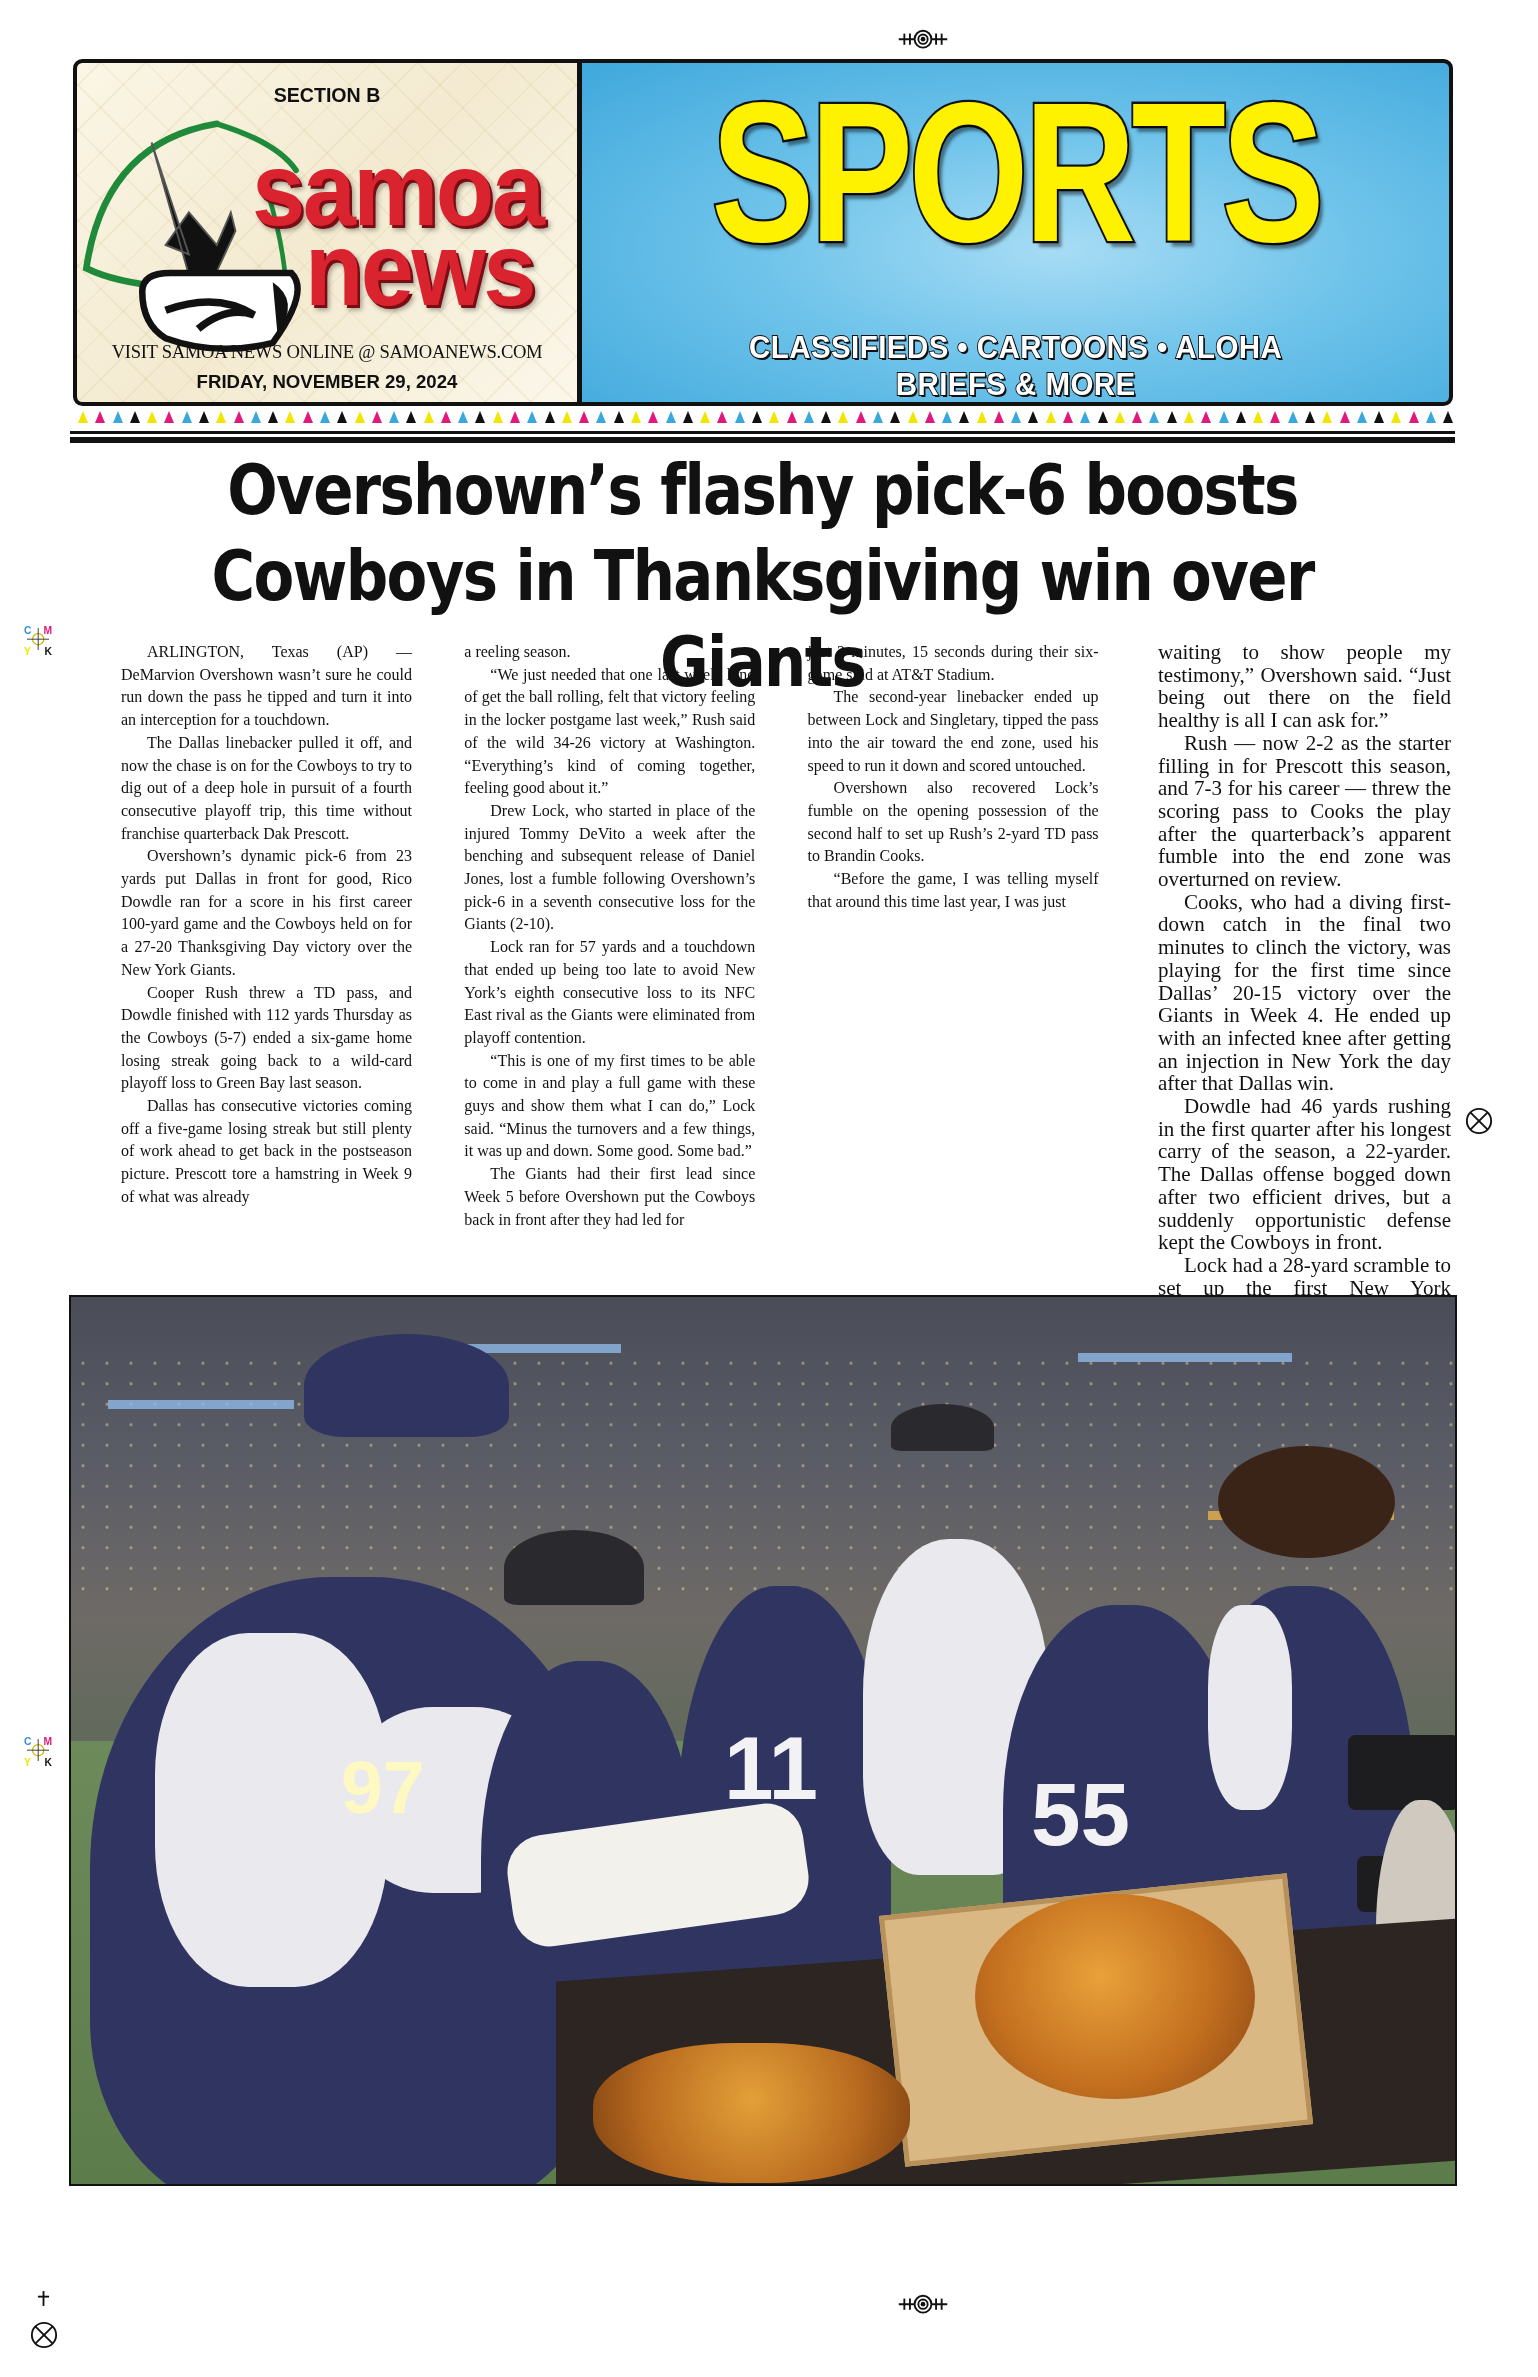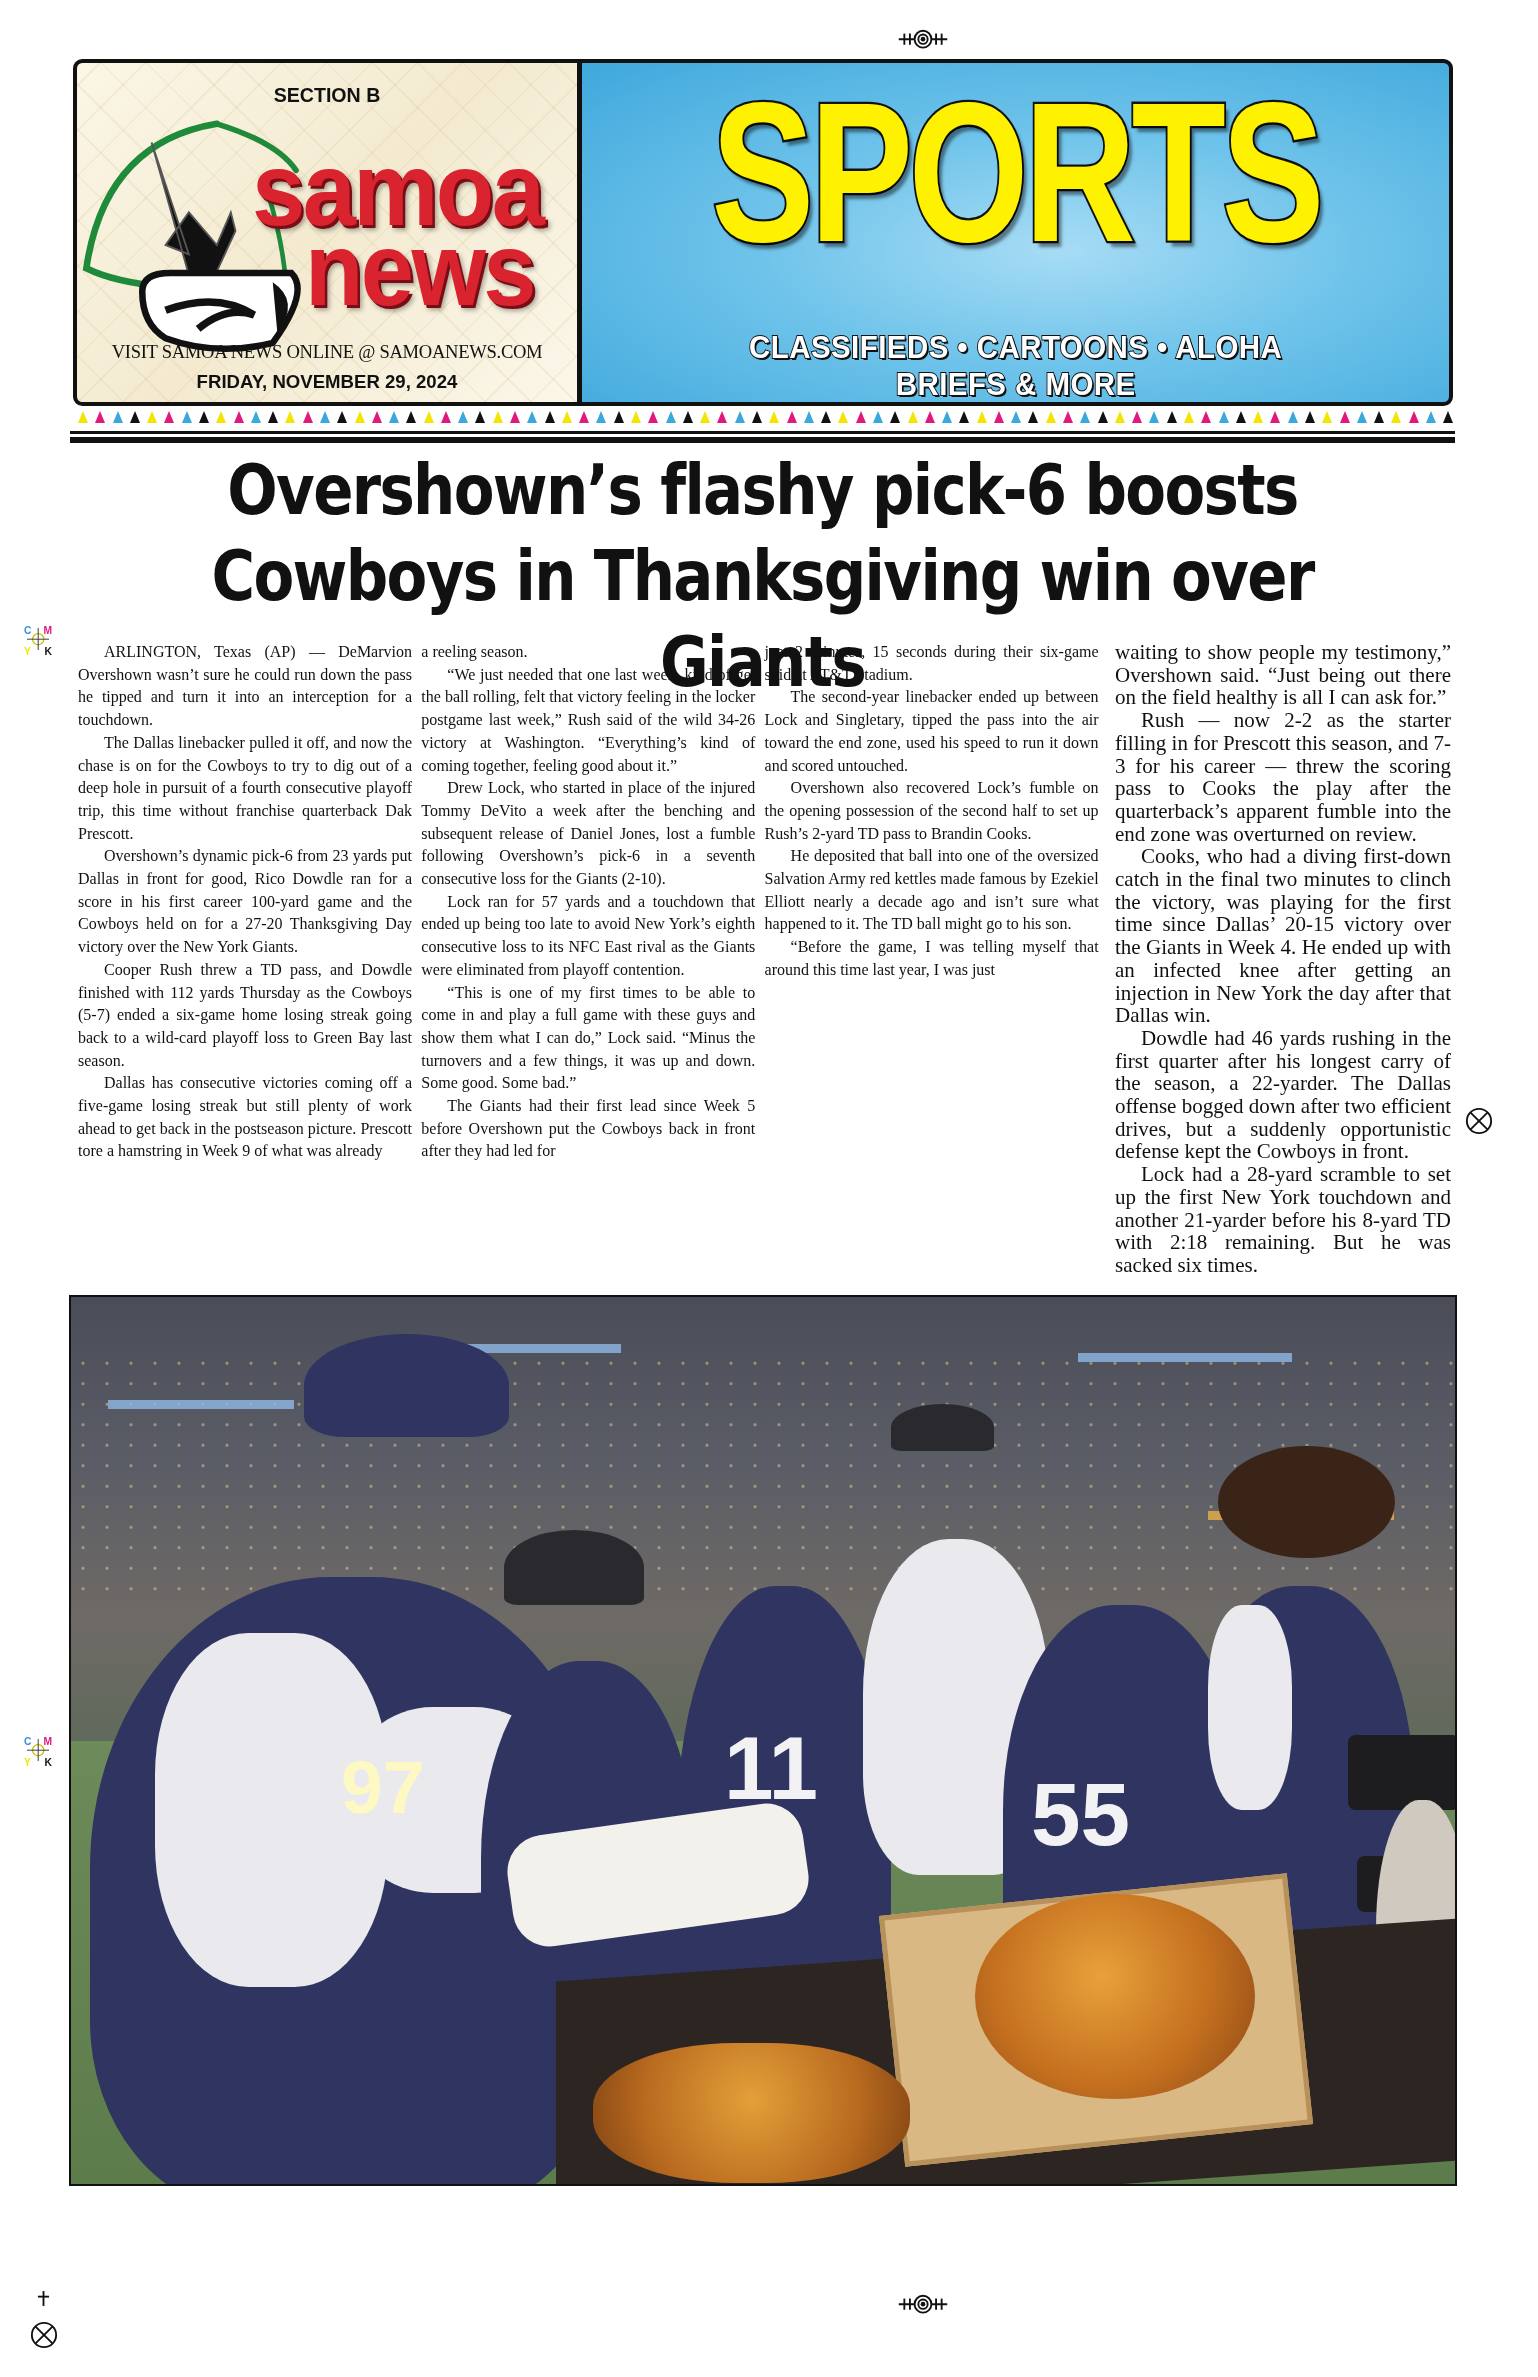--- a/index.html
+++ b/index.html
@@ -42,21 +42,21 @@
   .rule-thin { position: absolute; left: 70px; top: 431px; width: 1385px; height: 2.8px; background: #111; }
   .rule-thick { position: absolute; left: 70px; top: 437px; width: 1385px; height: 5.6px; background: #111; }
 
   
   .headline { position: absolute; left: 70px; top: 447px; width: 1385px; text-align: center; font-family: "DejaVu Sans", sans-serif; font-weight: bold; font-size: 69px; line-height: 86px; letter-spacing: -1.9px; transform: scaleX(0.86); transform-origin: center top; }
 
   
   .columns { position: absolute; left: 78px; top: 641px; width: 1080px; height: 653px; display: flex; gap: 9.3px; }
   .col { width: 334px; font-family: "Liberation Serif", serif; font-size: 16px; line-height: 22.7px; text-align: justify; }
   .col4 { position: absolute; left: 1115px; top: 641px; width: 336px; font-family: "Liberation Serif", serif; font-size: 21px; line-height: 22.7px; text-align: justify; }
-  .col p, .col4 p { text-indent: 26px; }
+  .col p, .col4 p { text-indent: 26px; margin-left: 43px; }
   .col p.cont, .col4 p.cont { text-indent: 0; }
 
   
   .photo { position: absolute; left: 69px; top: 1295px; width: 1388px; height: 891px; border: 2.8px solid #111; overflow: hidden; background: #3a3f4a; }
   .ph-stadium { position: absolute; left: 0; top: 0; width: 100%; height: 52%; background: linear-gradient(180deg, #4a4d58 0%, #5a5c66 35%, #6e6a66 70%, #5f6a5a 100%); }
   .ph-lights { position: absolute; left: 0; top: 56px; width: 100%; height: 242px; background-image: radial-gradient(circle, rgba(255,230,160,0.75) 1.3px, transparent 1.9px); background-size: 24px 20.5px; opacity: 0.55; }
   .ph-banner { position: absolute; height: 9.3px; background: #8fb8e6; opacity: 0.8; }
   .ph-field { position: absolute; left: 0; top: 50%; width: 100%; height: 50%; background: linear-gradient(180deg,#6d8a5a 0%, #5d7c4b 100%); }
   .ph-body { position: absolute; border-radius: 46% 46% 30% 30%; }
   .ph-jersey-dark { background: #2f3560; }
@@ -260,21 +260,20 @@
     <p>“We just needed that one last week, kind of get the ball rolling, felt that victory feeling in the locker postgame last week,” Rush said of the wild 34-26 victory at Washington. “Everything’s kind of coming together, feeling good about it.”</p>
     <p>Drew Lock, who started in place of the injured Tommy DeVito a week after the benching and subsequent release of Daniel Jones, lost a fumble following Overshown’s pick-6 in a seventh consecutive loss for the Giants (2-10).</p>
     <p>Lock ran for 57 yards and a touchdown that ended up being too late to avoid New York’s eighth consecutive loss to its NFC East rival as the Giants were eliminated from playoff contention.</p>
     <p>“This is one of my first times to be able to come in and play a full game with these guys and show them what I can do,” Lock said. “Minus the turnovers and a few things, it was up and down. Some good. Some bad.”</p>
     <p>The Giants had their first lead since Week 5 before Overshown put the Cowboys back in front after they had led for</p>
   </div>
   <div class="col">
     <p class="cont">just 2 minutes, 15 seconds during their six-game skid at AT&amp;T Stadium.</p>
     <p>The second-year linebacker ended up between Lock and Singletary, tipped the pass into the air toward the end zone, used his speed to run it down and scored untouched.</p>
     <p>Overshown also recovered Lock’s fumble on the opening possession of the second half to set up Rush’s 2-yard TD pass to Brandin Cooks.</p>
-    <p>He deposited that ball into one of the oversized Salvation Army red kettles made famous by Ezekiel Elliott nearly a decade ago and isn’t sure what happened to it. The TD ball might go to his son.</p>
     <p>“Before the game, I was telling myself that around this time last year, I was just</p>
   </div>
 </div>
 <div class="col4">
   <p class="cont">waiting to show people my testimony,” Overshown said. “Just being out there on the field healthy is all I can ask for.”</p>
   <p>Rush — now 2-2 as the starter filling in for Prescott this season, and 7-3 for his career — threw the scoring pass to Cooks the play after the quarterback’s apparent fumble into the end zone was overturned on review.</p>
   <p>Cooks, who had a diving first-down catch in the final two minutes to clinch the victory, was playing for the first time since Dallas’ 20-15 victory over the Giants in Week 4. He ended up with an infected knee after getting an injection in New York the day after that Dallas win.</p>
   <p>Dowdle had 46 yards rushing in the first quarter after his longest carry of the season, a 22-yarder. The Dallas offense bogged down after two efficient drives, but a suddenly opportunistic defense kept the Cowboys in front.</p>
   <p>Lock had a 28-yard scramble to set up the first New York touchdown and another 21-yarder before his 8-yard TD with 2:18 remaining. But he was sacked six times.</p>
 </div>

